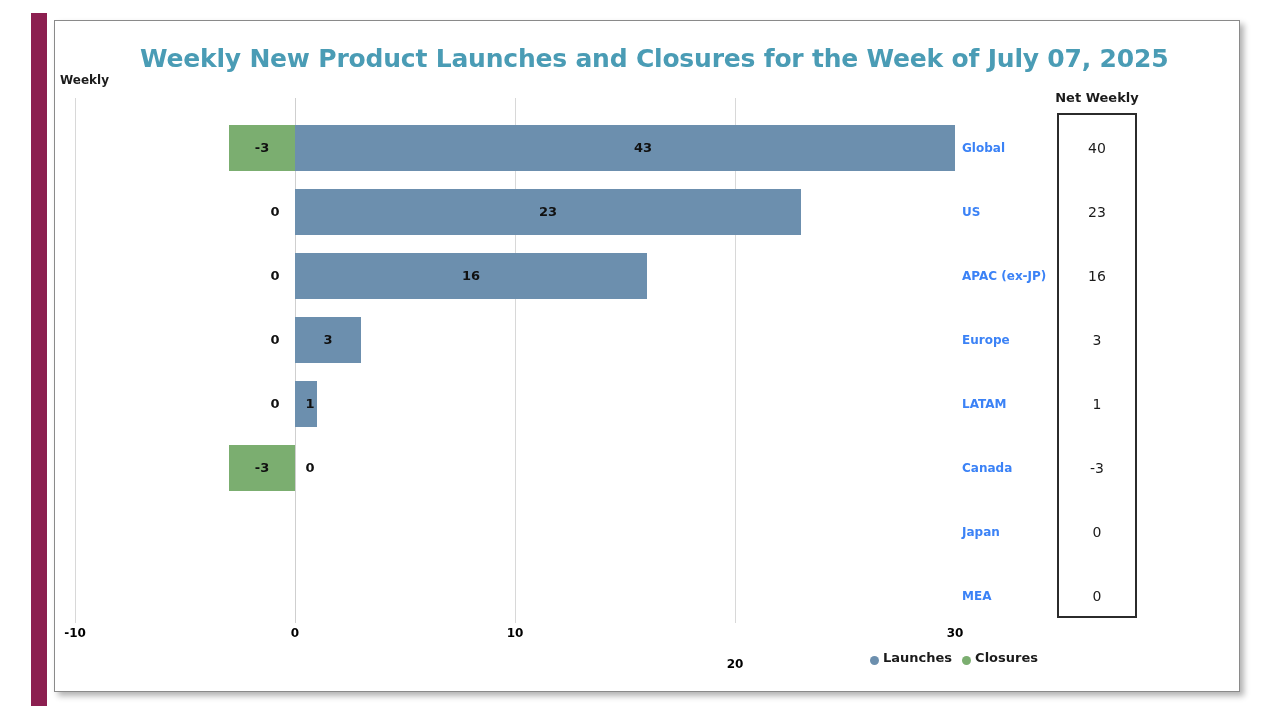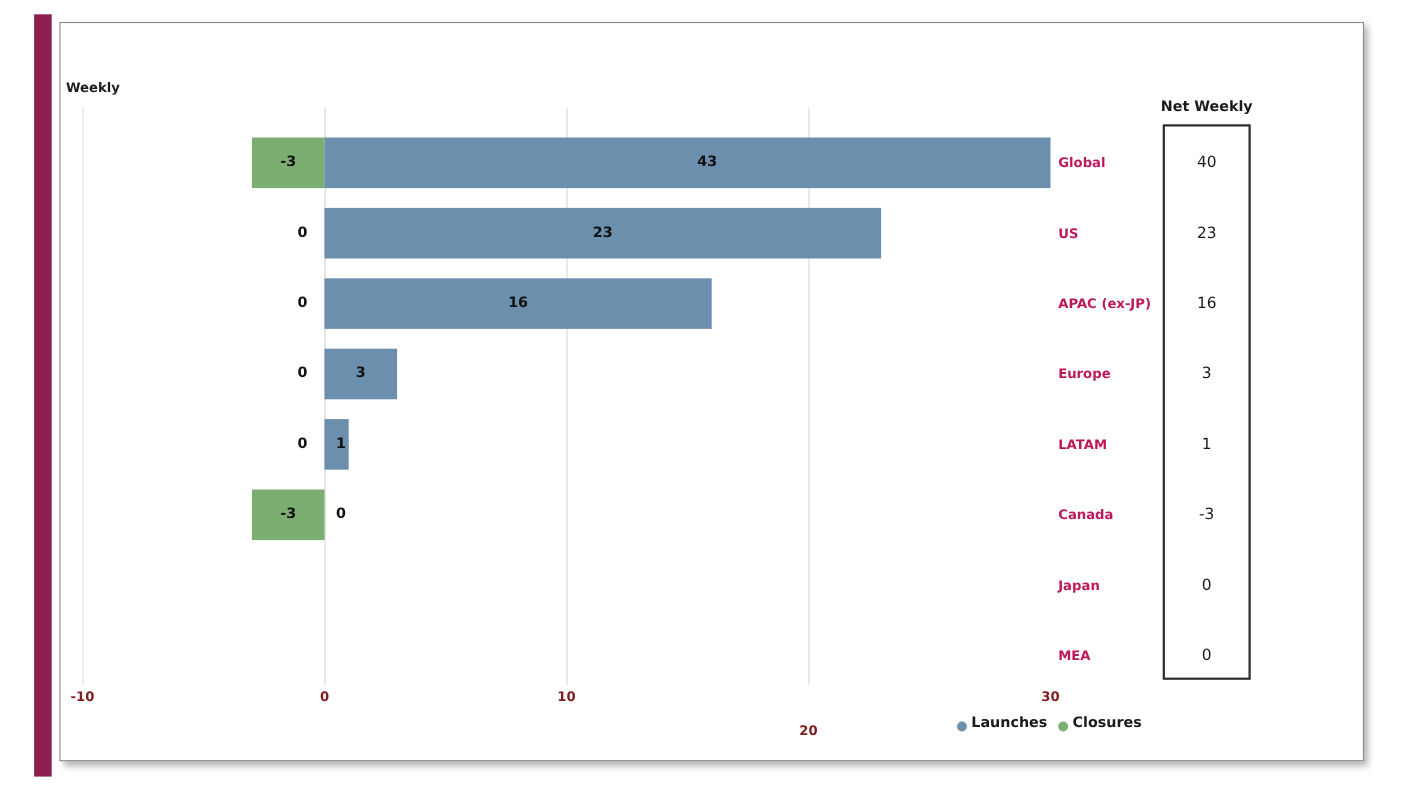--- a/index.html
+++ b/index.html
@@ -99,32 +99,32 @@
     text-align: center;
     white-space: nowrap;
   }
 
   
   .tick-label {
     position: absolute;
     top: 626px;
     font-size: 12px;
     font-weight: bold;
-    color: #7f1d1d;
+    color: #000000;
     transform: translateX(-50%);
     white-space: nowrap;
   }
 
   
   .cat-label {
     position: absolute;
     left: 962px;
     font-size: 12px;
     font-weight: bold;
-    color: #be185d;
+    color: #3b82f6;
     height: 46px;
     line-height: 46px;
     white-space: nowrap;
   }
 
   
   #net-change-title {
     position: absolute;
     left: 1097px;
     top: 90px;
@@ -187,20 +187,21 @@
 </style>
 </head>
 <body>
 
 <div id="root">
 
   <div id="accent-stripe"></div>
 
   <div id="slide-panel"></div>
 
+  <div id="chart-title">Weekly New Product Launches and Closures for the Week of July 07, 2025</div>
 
   <div id="axis-corner-label">Weekly</div>
 
   <div id="plot-area">
     <div id="gridlines">
         <div class="gridline" style="left: 0px;"></div>
         <div class="gridline zero" style="left: 220px;"></div>
         <div class="gridline" style="left: 440px;"></div>
         <div class="gridline" style="left: 660px;"></div>
       </div>

